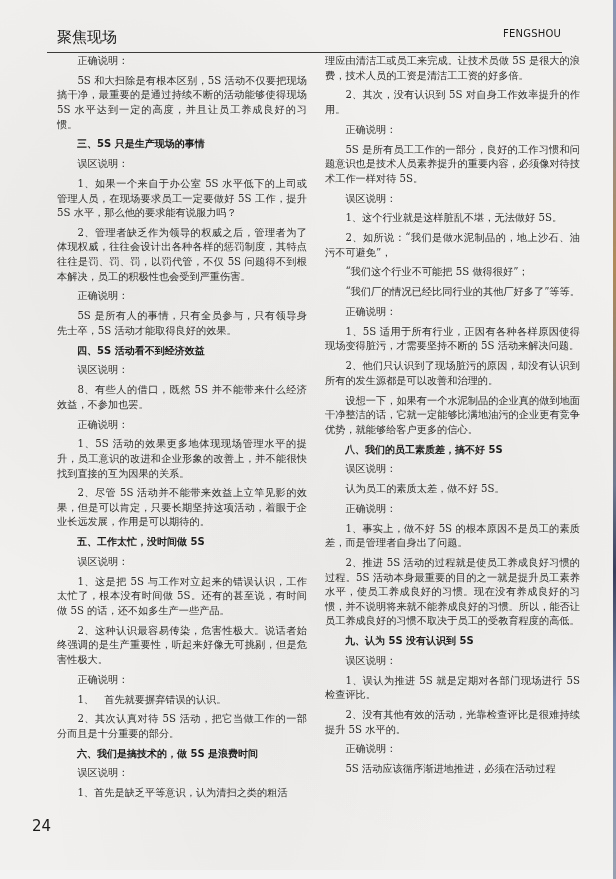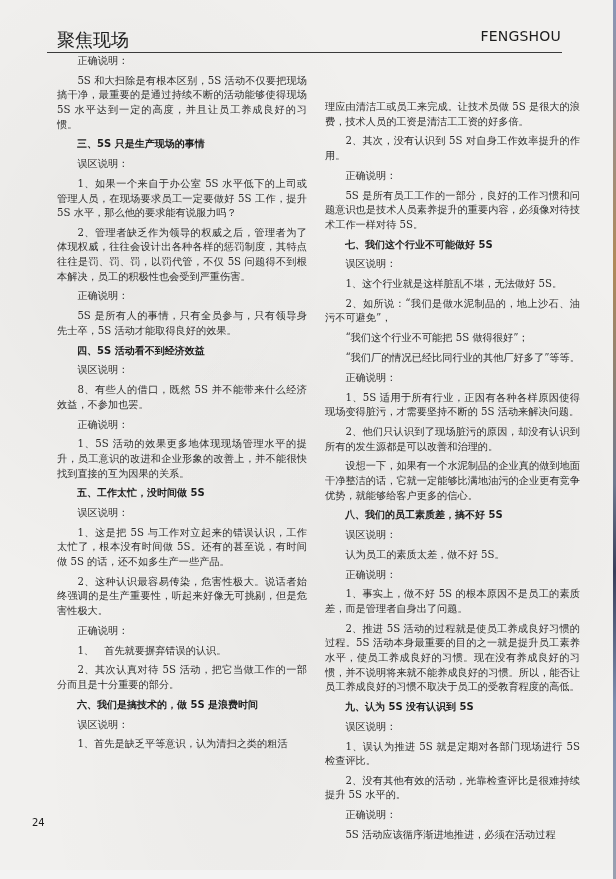--- a/index.html
+++ b/index.html
@@ -18,41 +18,41 @@
   }
   .edge {
     position: absolute; right: 0; top: 0; width: 3px; height: 879px;
     background: linear-gradient(#8a96b8, #b08a5a 30%, #707a90 55%, #3a3f5a 65%, #7f8fb0 80%, #9aa0b0);
   }
   .header {
     position: absolute; left: 57px; top: 28px; width: 504px; height: 22px;
   }
   .header .section {
     position: absolute; left: 0; top: 0;
-    font-family: "DejaVu Sans", sans-serif; font-size: 18px; color: #1c1c1c;
+    font-family: "DejaVu Sans", sans-serif; font-size: 15px; color: #1c1c1c;
   }
   .header .brand {
     position: absolute; right: 0; top: 0;
-    font-family: "DejaVu Sans", sans-serif; font-size: 14px; color: #1c1c1c; letter-spacing: 0.2px;
+    font-family: "DejaVu Sans", sans-serif; font-size: 10px; color: #1c1c1c; letter-spacing: 0.2px;
   }
   .rule {
     position: absolute; left: 47px; top: 52px; width: 515px; height: 1px; background: #3a3a3a;
   }
   .col {
     position: absolute; top: 54px; font-size: 10.2px; line-height: 14.6px; color: #2e2e2e;
     text-align: justify;
   }
   .col.left { left: 57px; width: 250px; }
   .col.right { left: 325px; width: 255px; }
   .col p { margin: 0 0 5.2px 0; text-indent: 2em; }
-  .col p.cont { text-indent: 0; margin-top: 46px; }
+  .col p.cont { text-indent: 0; }
   .col p.h { font-family: "DejaVu Sans", sans-serif; font-weight: bold; color: #1e1e1e; font-size: 10px; }
   .pageno {
     position: absolute; left: 32px; top: 817px;
-    font-family: "DejaVu Sans", sans-serif; font-size: 10px; color: #1a1a1a;
+    font-family: "DejaVu Sans", sans-serif; font-size: 15px; color: #1a1a1a;
   }
 </style>
 </head>
 <body>
 
 <div class="page">
   <div class="header">
     <span class="section">聚焦现场</span>
     <span class="brand">FENGSHOU</span>
   </div>
@@ -65,37 +65,37 @@
       <p>误区说明：</p>
       <p>1、如果一个来自于办公室 5S 水平低下的上司或管理人员，在现场要求员工一定要做好 5S 工作，提升 5S 水平，那么他的要求能有说服力吗？</p>
       <p>2、管理者缺乏作为领导的权威之后，管理者为了体现权威，往往会设计出各种各样的惩罚制度，其特点往往是罚、罚、罚，以罚代管，不仅 5S 问题得不到根本解决，员工的积极性也会受到严重伤害。</p>
       <p>正确说明：</p>
       <p>5S 是所有人的事情，只有全员参与，只有领导身先士卒，5S 活动才能取得良好的效果。</p>
       <p class="h">四、5S 活动看不到经济效益</p>
       <p>误区说明：</p>
       <p>8、有些人的借口，既然 5S 并不能带来什么经济效益，不参加也罢。</p>
       <p>正确说明：</p>
       <p>1、5S 活动的效果更多地体现现场管理水平的提升，员工意识的改进和企业形象的改善上，并不能很快找到直接的互为因果的关系。</p>
+      <p>2、尽管 5S 活动并不能带来效益上立竿见影的效果，但是可以肯定，只要长期坚持这项活动，着眼于企业长远发展，作用是可以期待的。</p>
       <p class="h">五、工作太忙，没时间做 5S</p>
       <p>误区说明：</p>
       <p>1、这是把 5S 与工作对立起来的错误认识，工作太忙了，根本没有时间做 5S。还有的甚至说，有时间做 5S 的话，还不如多生产一些产品。</p>
       <p>2、这种认识最容易传染，危害性极大。说话者始终强调的是生产重要性，听起来好像无可挑剔，但是危害性极大。</p>
       <p>正确说明：</p>
       <p>1、　首先就要摒弃错误的认识。</p>
       <p>2、其次认真对待 5S 活动，把它当做工作的一部分而且是十分重要的部分。</p>
       <p class="h">六、我们是搞技术的，做 5S 是浪费时间</p>
       <p>误区说明：</p>
       <p>1、首先是缺乏平等意识，认为清扫之类的粗活</p>
     </div>
   <div class="col right" id="col-right">
       <p class="cont">理应由清洁工或员工来完成。让技术员做 5S 是很大的浪费，技术人员的工资是清洁工工资的好多倍。</p>
       <p>2、其次，没有认识到 5S 对自身工作效率提升的作用。</p>
       <p>正确说明：</p>
       <p>5S 是所有员工工作的一部分，良好的工作习惯和问题意识也是技术人员素养提升的重要内容，必须像对待技术工作一样对待 5S。</p>
-      <p class="h">七、我们这个行业不可能做好 5S</p>
       <p>误区说明：</p>
       <p>1、这个行业就是这样脏乱不堪，无法做好 5S。</p>
       <p>2、如所说：“我们是做水泥制品的，地上沙石、油污不可避免”，</p>
       <p>“我们这个行业不可能把 5S 做得很好”；</p>
       <p>“我们厂的情况已经比同行业的其他厂好多了”等等。</p>
       <p>正确说明：</p>
       <p>1、5S 适用于所有行业，正因有各种各样原因使得现场变得脏污，才需要坚持不断的 5S 活动来解决问题。</p>
       <p>2、他们只认识到了现场脏污的原因，却没有认识到所有的发生源都是可以改善和治理的。</p>
       <p>设想一下，如果有一个水泥制品的企业真的做到地面干净整洁的话，它就一定能够比满地油污的企业更有竞争优势，就能够给客户更多的信心。</p>
       <p class="h">八、我们的员工素质差，搞不好 5S</p>

